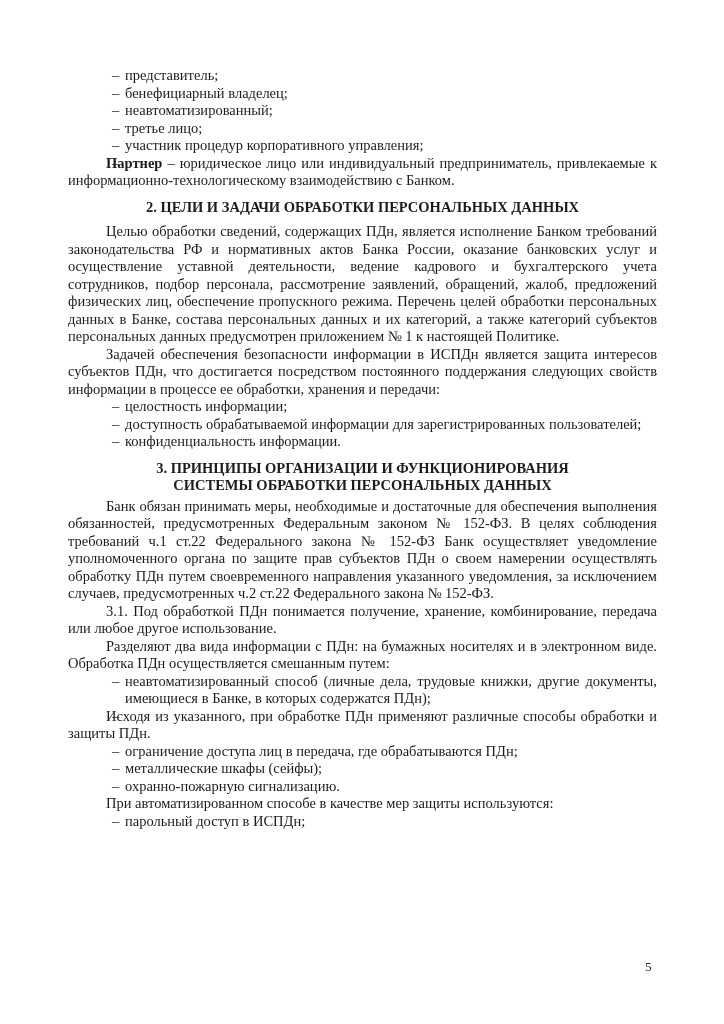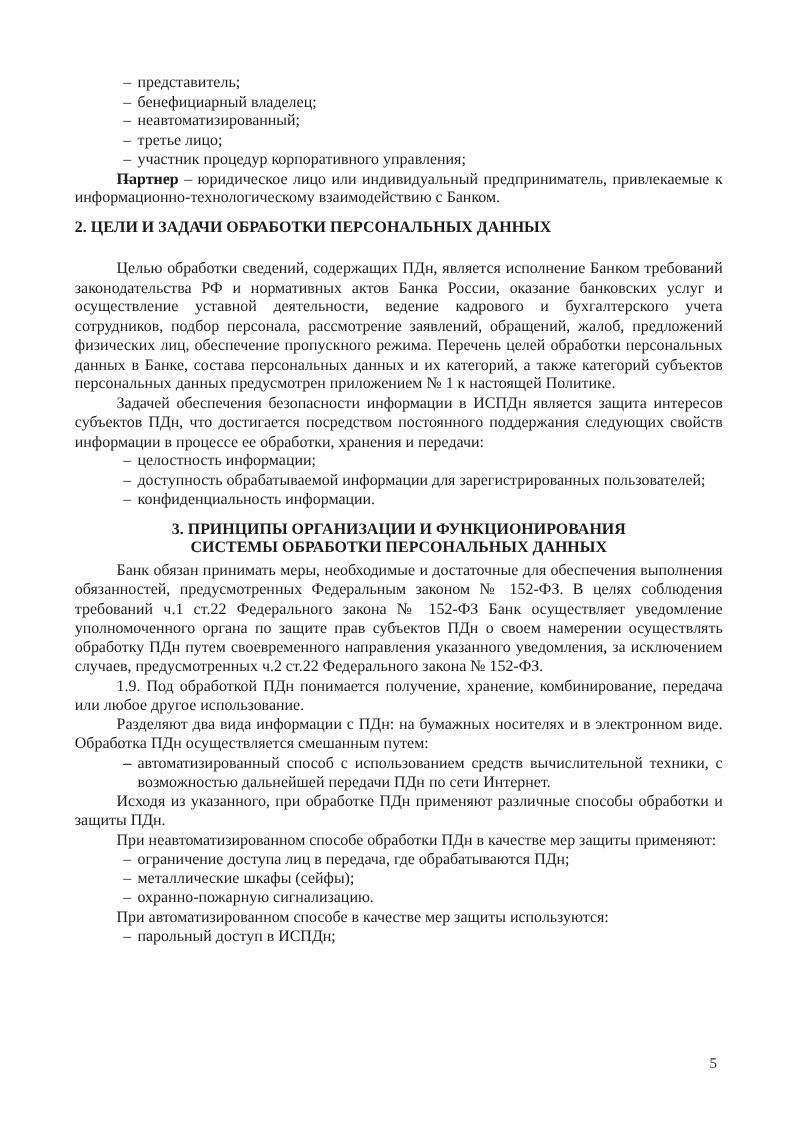--- a/index.html
+++ b/index.html
@@ -12,21 +12,21 @@
     color:#1c1c1c;
     font-family:"Liberation Serif","DejaVu Serif",serif;
     font-size:14.5px;
     line-height:17.5px;
     overflow:hidden;
   }
   .p{margin:0;text-align:justify;text-indent:38px;}
   .list{margin:0;}
   .li{position:relative;padding-left:57px;text-align:justify;}
   .li .marker{position:absolute;left:44px;top:0;}
-  .h{font-weight:bold;margin:9px 0 20px;}
+  .h{font-weight:bold;text-align:center;margin:9px 0 7px;}
   .h-multiline{font-weight:bold;text-align:center;margin:9px 0 3px;}
   .h-multiline div{text-align:center;}
   .bold{font-weight:bold;}
   .pagenum{position:absolute;left:645px;top:958px;font-size:13.5px;color:#2a2a2a;}
 </style>
 </head>
 <body>
 
 <div class="doc">
 
@@ -79,37 +79,36 @@
     </div>
   </div>
 
   <div class="h-multiline">
     <div>3. ПРИНЦИПЫ ОРГАНИЗАЦИИ И ФУНКЦИОНИРОВАНИЯ</div>
     <div>СИСТЕМЫ ОБРАБОТКИ ПЕРСОНАЛЬНЫХ ДАННЫХ</div>
   </div>
 
   <p class="p">Банк обязан принимать меры, необходимые и достаточные для обеспечения выполнения обязанностей, предусмотренных Федеральным законом № 152-ФЗ. В целях соблюдения требований ч.1 ст.22 Федерального закона № 152-ФЗ Банк осуществляет уведомление уполномоченного органа по защите прав субъектов ПДн о своем намерении осуществлять обработку ПДн путем своевременного направления указанного уведомления, за исключением случаев, предусмотренных ч.2 ст.22 Федерального закона № 152-ФЗ.</p>
 
-  <p class="p">1.9. Под обработкой ПДн понимается получение, хранение, комбинирование, передача или любое другое использование.</p>
+  <p class="p">3.1. Под обработкой ПДн понимается получение, хранение, комбинирование, передача или любое другое использование.</p>
 
   <p class="p">Разделяют два вида информации с ПДн: на бумажных носителях и в электронном виде. Обработка ПДн осуществляется смешанным путем:</p>
 
   <div class="list">
     <div class="li">
       <span class="marker">–</span>
+      <span>неавтоматизированный способ (личные дела, трудовые книжки, другие документы, имеющиеся в Банке, в которых содержатся ПДн);</span>
     </div>
     <div class="li">
       <span class="marker">–</span>
-      <span>автоматизированный способ с использованием средств вычислительной техники, с возможностью дальнейшей передачи ПДн по сети Интернет.</span>
     </div>
   </div>
 
   <p class="p">Исходя из указанного, при обработке ПДн применяют различные способы обработки и защиты ПДн.</p>
 
-  <p class="p">При неавтоматизированном способе обработки ПДн в качестве мер защиты применяют:</p>
 
   <div class="list">
     <div class="li">
       <span class="marker">–</span>
       <span>ограничение доступа лиц в передача, где обрабатываются ПДн;</span>
     </div>
     <div class="li">
       <span class="marker">–</span>
       <span>металлические шкафы (сейфы);</span>
     </div>

